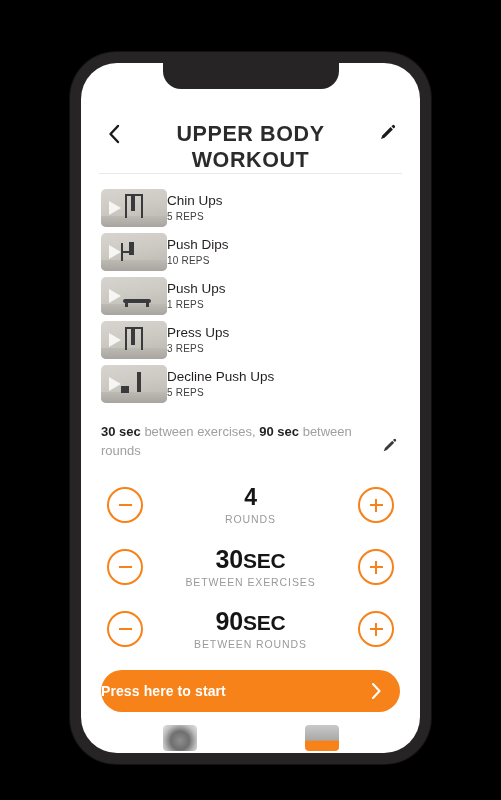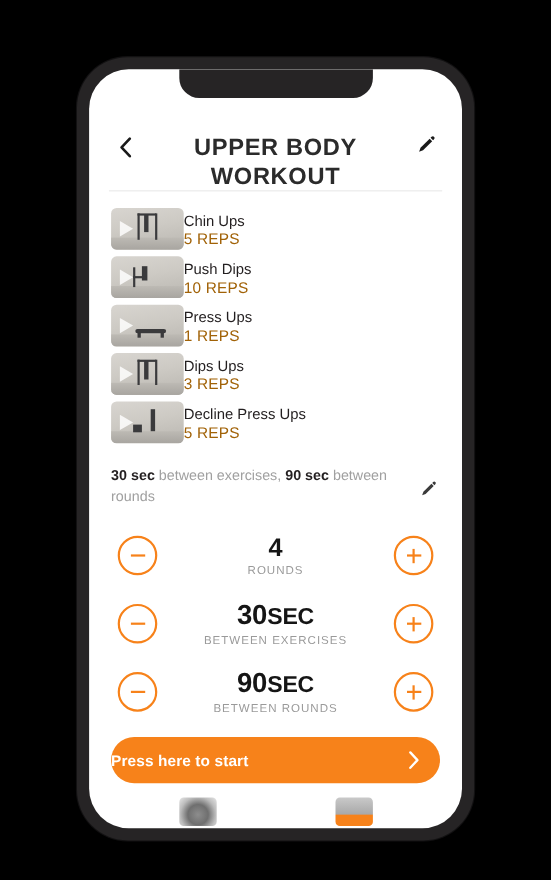--- a/index.html
+++ b/index.html
@@ -148,22 +148,22 @@
     border-left: 12px solid rgba(255,255,255,0.82);
   }
 
   .ex-text { }
   .ex-name {
     font-size: 13.5px;
     color: #231f20;
     line-height: 17px;
   }
   .ex-reps {
-    font-size: 14px;
-    color: #a16207;
+    font-size: 10px;
+    color: #404040;
     line-height: 16px;
     letter-spacing: 0.2px;
   }
 
   
   .rest-summary {
     position: relative;
     display: flex;
     align-items: flex-start;
     padding: 16px 20px 0 20px;
@@ -360,49 +360,49 @@
 
         <div class="exercise-row">
           <div class="thumb">
             <div class="floor"></div>
             <div class="figure" style="left:22px;top:22px;width:28px;height:4px;border-radius:2px;"></div>
             <div class="figure" style="left:24px;top:25px;width:3px;height:5px;"></div>
             <div class="figure" style="left:45px;top:25px;width:3px;height:5px;"></div>
             <div class="play"></div>
           </div>
           <div class="ex-text">
-            <div class="ex-name">Press Ups</div>
+            <div class="ex-name">Push Ups</div>
             <div class="ex-reps">1 REPS</div>
           </div>
         </div>
 
         <div class="exercise-row">
           <div class="thumb">
             <div class="floor"></div>
             <div class="figure" style="left:30px;top:7px;width:4px;height:17px;"></div>
             <div class="figure" style="left:24px;top:6px;width:17px;height:2px;"></div>
             <div class="figure" style="left:24px;top:6px;width:2px;height:23px;"></div>
             <div class="figure" style="left:40px;top:6px;width:2px;height:23px;"></div>
             <div class="play"></div>
           </div>
           <div class="ex-text">
-            <div class="ex-name">Dips Ups</div>
+            <div class="ex-name">Press Ups</div>
             <div class="ex-reps">3 REPS</div>
           </div>
         </div>
 
         <div class="exercise-row">
           <div class="thumb">
             <div class="floor"></div>
             <div class="figure" style="left:36px;top:7px;width:4px;height:20px;"></div>
             <div class="figure" style="left:20px;top:21px;width:8px;height:7px;"></div>
             <div class="play"></div>
           </div>
           <div class="ex-text">
-            <div class="ex-name">Decline Press Ups</div>
+            <div class="ex-name">Decline Push Ups</div>
             <div class="ex-reps">5 REPS</div>
           </div>
         </div>
 
       </div>
 
       <div class="rest-summary">
         <div class="rest-text">
           <b>30 sec</b><span> between exercises, </span><b>90 sec</b><span> between rounds</span>
         </div>

